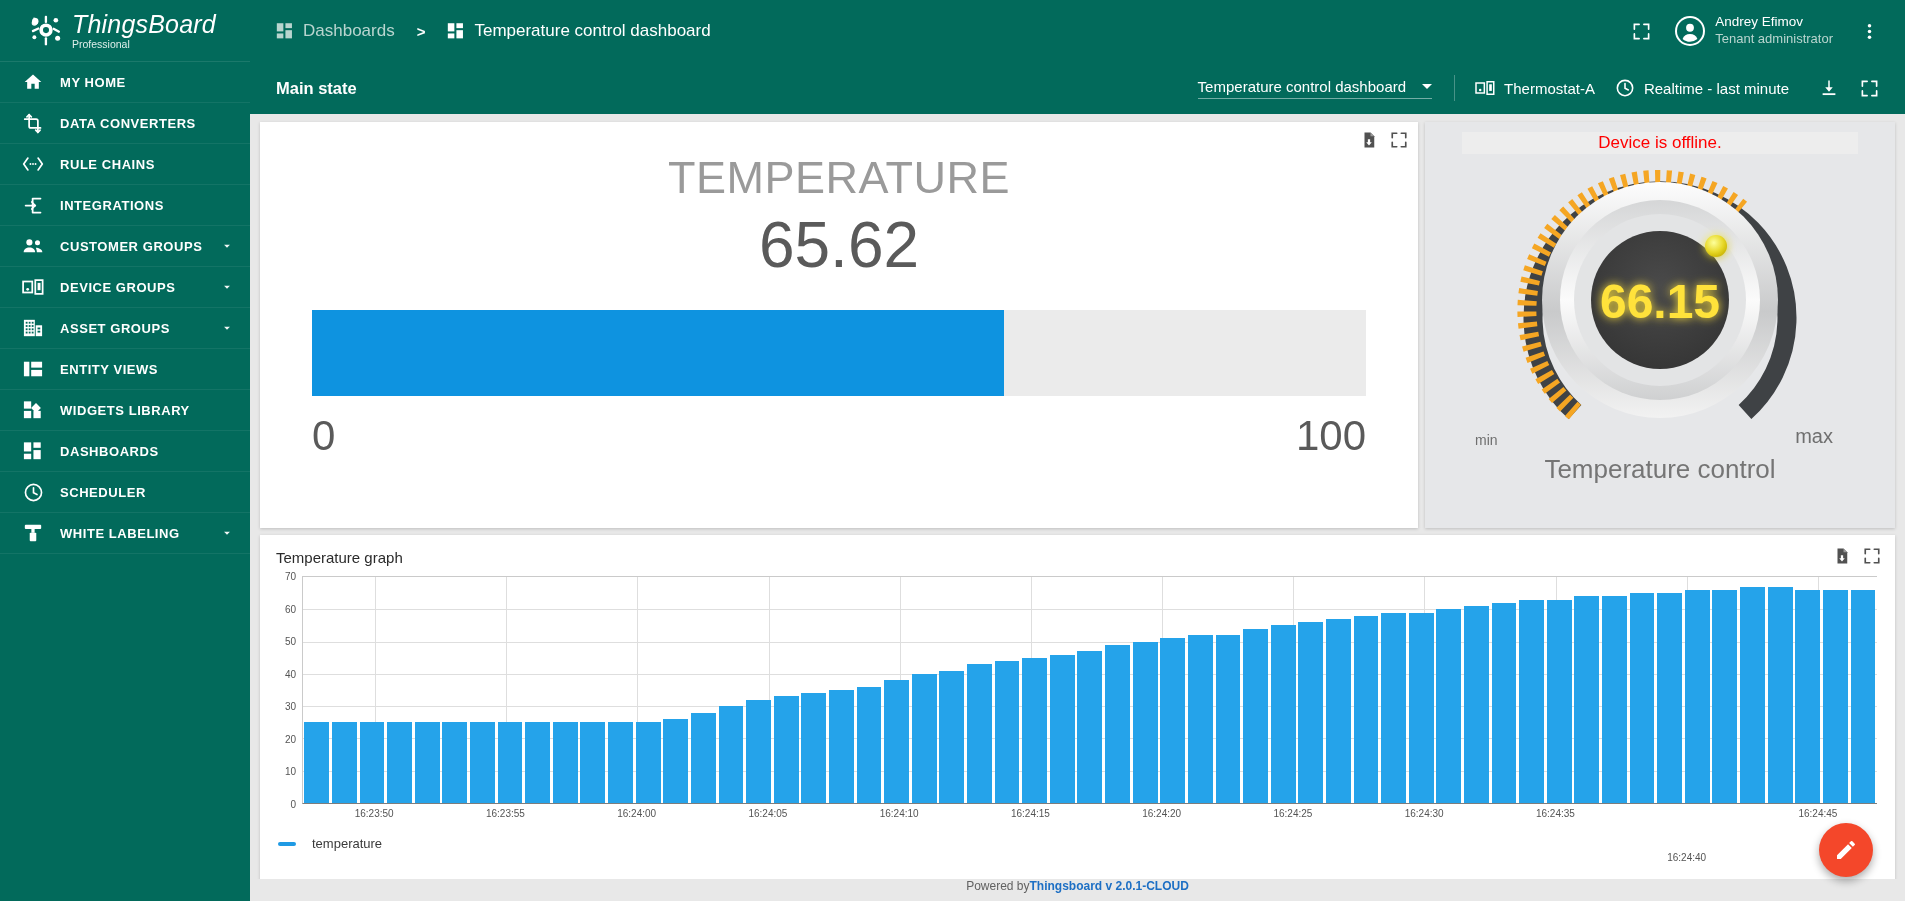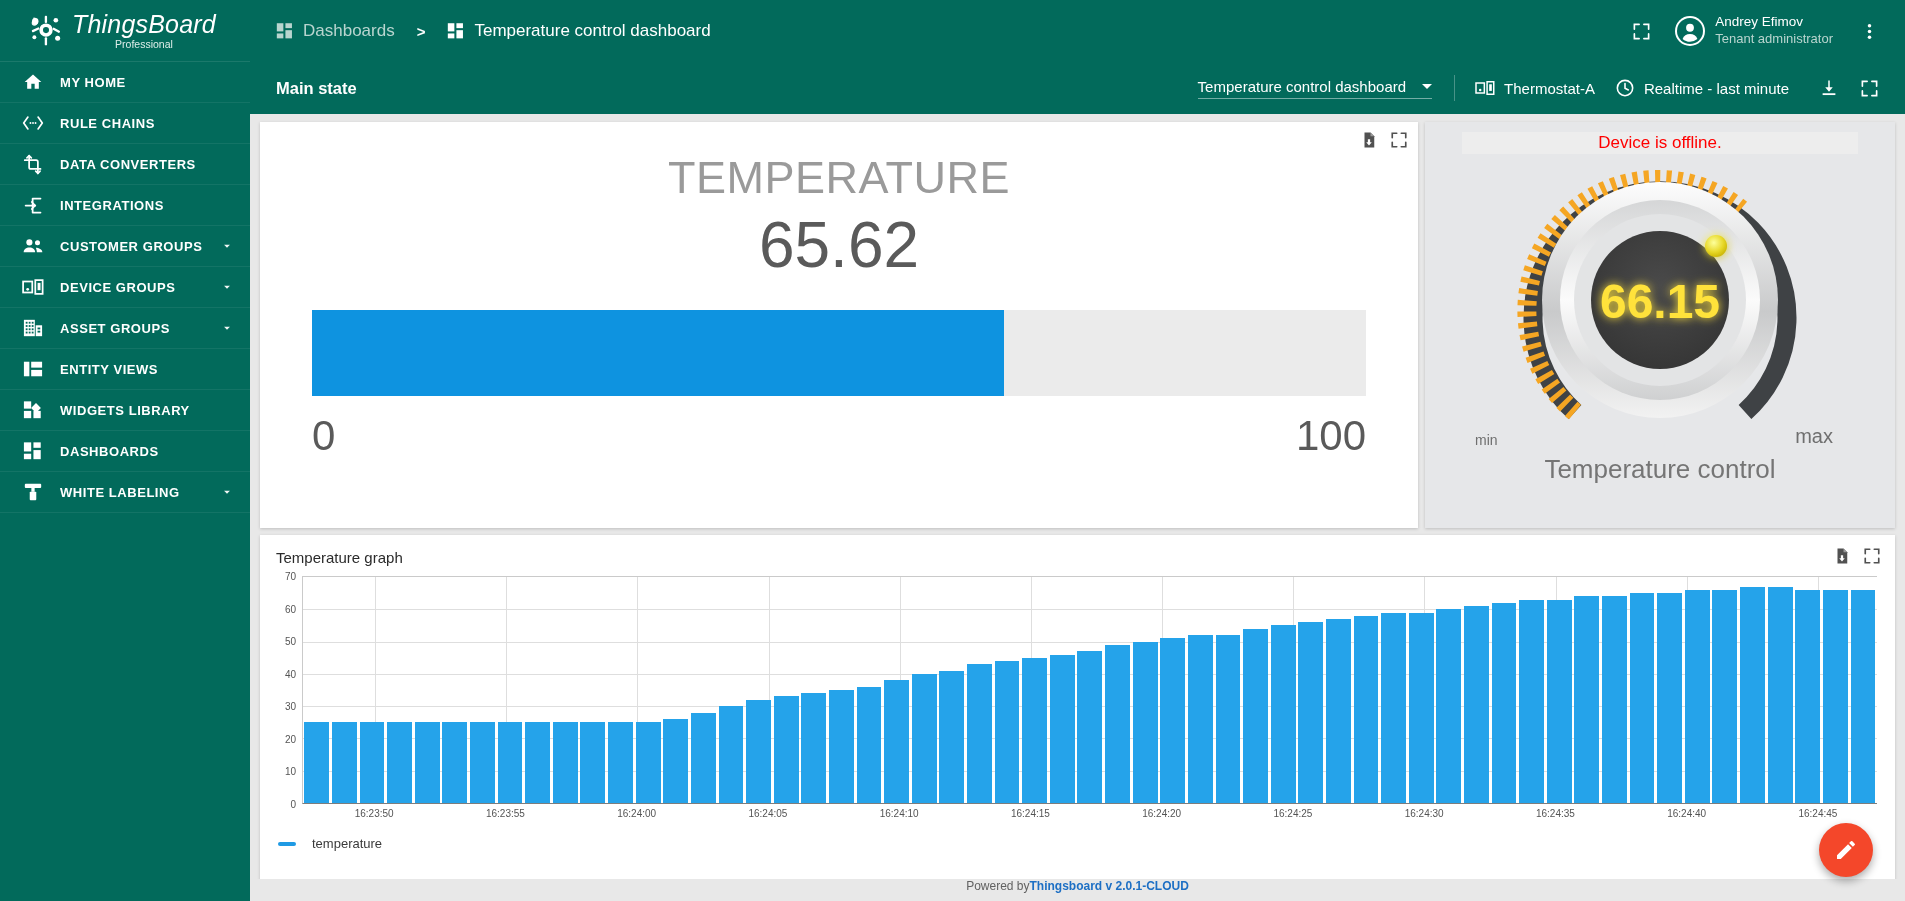--- a/index.html
+++ b/index.html
@@ -21,21 +21,21 @@
   }
   .logo-area {
     height: 62px; min-height: 62px;
     display: flex; align-items: center;
     padding-left: 28px;
     border-bottom: 1px solid rgba(255,255,255,0.10);
   }
   .logo-mark { width: 36px; height: 34px; margin-right: 8px; flex: none; }
   .logo-text { display: flex; flex-direction: column; line-height: 1; }
   .logo-title { font-size: 25px; font-weight: 400; letter-spacing: .2px; font-style: italic; }
-  .logo-sub { font-size: 10.5px; text-align: center; margin-top: 2px; color: #dfeeea; }
+  .logo-sub { font-size: 10.5px; text-align: left; margin-top: 2px; color: #dfeeea; }
 
   .nav { flex: 1; display: flex; flex-direction: column; }
   .nav-item {
     height: 41px; min-height: 41px;
     display: flex; align-items: center;
     padding-left: 22px; padding-right: 16px;
     border-bottom: 1px solid rgba(255,255,255,0.07);
     cursor: pointer; position: relative;
   }
   .nav-ico { width: 22px; height: 22px; margin-right: 16px; flex: none; display: flex; align-items: center; justify-content: center; }
@@ -181,41 +181,41 @@
         <span class="nav-ico">
           <svg width="20" height="20" viewBox="0 0 24 24" fill="#fff">
               <path d="M10 20v-6h4v6h5v-8h3L12 3 2 12h3v8z"></path>
             </svg>
         </span>
         <span class="nav-label">MY HOME</span>
       </div>
 
       <div class="nav-item">
         <span class="nav-ico">
+          <svg width="21" height="21" viewBox="0 0 24 24" fill="none" stroke="#fff" stroke-width="2" stroke-linecap="round">
+            <path d="M7 2v13a2 2 0 0 0 2 2h11"></path>
+              <path d="M2 7h13a2 2 0 0 1 2 2v13"></path>
+            <path d="M4.5 4.5 7 2l2.5 2.5"></path>
+              <path d="M19.5 19.5 17 22l-2.5-2.5"></path>
+          </svg>
+        </span>
+        <span class="nav-label">DATA CONVERTERS</span>
+      </div>
+
+      <div class="nav-item">
+        <span class="nav-ico">
           <svg width="22" height="18" viewBox="0 0 26 18" fill="none" stroke="#fff" stroke-width="2" stroke-linecap="round" stroke-linejoin="round">
             <polyline points="7,2 2,9 7,16"></polyline>
               <polyline points="19,2 24,9 19,16"></polyline>
             <circle cx="10" cy="9" r="1.1" fill="#fff" stroke="none"></circle>
               <circle cx="13" cy="9" r="1.1" fill="#fff" stroke="none"></circle>
               <circle cx="16" cy="9" r="1.1" fill="#fff" stroke="none"></circle>
           </svg>
         </span>
         <span class="nav-label">RULE CHAINS</span>
-      </div>
-
-      <div class="nav-item">
-        <span class="nav-ico">
-          <svg width="21" height="21" viewBox="0 0 24 24" fill="none" stroke="#fff" stroke-width="2" stroke-linecap="round">
-            <path d="M7 2v13a2 2 0 0 0 2 2h11"></path>
-              <path d="M2 7h13a2 2 0 0 1 2 2v13"></path>
-            <path d="M4.5 4.5 7 2l2.5 2.5"></path>
-              <path d="M19.5 19.5 17 22l-2.5-2.5"></path>
-          </svg>
-        </span>
-        <span class="nav-label">DATA CONVERTERS</span>
       </div>
 
       <div class="nav-item">
         <span class="nav-ico">
           <svg width="21" height="21" viewBox="0 0 24 24" fill="none" stroke="#fff" stroke-width="2" stroke-linecap="round" stroke-linejoin="round">
             <path d="M20 4h-9v16h9"></path>
               <path d="M3 12h11"></path>
               <polyline points="10,8 14,12 10,16"></polyline>
           </svg>
         </span>
@@ -309,20 +309,29 @@
           <svg width="20" height="20" viewBox="0 0 22 22" fill="#fff">
             <rect x="1" y="1.5" width="8" height="10"></rect>
               <rect x="1" y="14" width="8" height="6"></rect>
             <rect x="11.5" y="1.5" width="8" height="6"></rect>
               <rect x="11.5" y="10" width="8" height="10"></rect>
           </svg>
         </span>
         <span class="nav-label">DASHBOARDS</span>
       </div>
 
+      <div class="nav-item">
+        <span class="nav-ico">
+          <svg width="21" height="21" viewBox="0 0 24 24" fill="none" stroke="#fff" stroke-width="1.9">
+              <circle cx="12" cy="12" r="9.2"></circle>
+              <polyline points="12,6.6 12,12.3 16,14.4" stroke-linecap="round"></polyline>
+            </svg>
+        </span>
+        <span class="nav-label">SCHEDULER</span>
+      </div>
 
       <div class="nav-item">
         <span class="nav-ico">
           <svg width="20" height="20" viewBox="0 0 22 22" fill="#fff">
             <rect x="2" y="2" width="18" height="4.6" rx="1"></rect>
             <rect x="9.2" y="6.6" width="3.6" height="4.2"></rect>
             <rect x="7.4" y="10.6" width="7.2" height="9.4" rx="1"></rect>
           </svg>
         </span>
         <span class="nav-label">WHITE LABELING</span>
@@ -635,21 +644,21 @@
             <div class="xtick" style="left: 4.58333%;">16:23:50</div>
             <div class="xtick" style="left: 12.9167%;">16:23:55</div>
             <div class="xtick" style="left: 21.25%;">16:24:00</div>
             <div class="xtick" style="left: 29.5833%;">16:24:05</div>
             <div class="xtick" style="left: 37.9167%;">16:24:10</div>
             <div class="xtick" style="left: 46.25%;">16:24:15</div>
             <div class="xtick" style="left: 54.5833%;">16:24:20</div>
             <div class="xtick" style="left: 62.9167%;">16:24:25</div>
             <div class="xtick" style="left: 71.25%;">16:24:30</div>
             <div class="xtick" style="left: 79.5833%;">16:24:35</div>
-            <div class="xtick" style="left: 87.9167%;">16:24:40</div>
+            <div class="xtick" style="left: 87.9167%; margin-top: 44px;">16:24:40</div>
             <div class="xtick" style="left: 96.25%;">16:24:45</div>
           </div>
 
         <div class="legend">
           <span class="legend-dash"></span>
           <span class="legend-label">temperature</span>
         </div>
         <div class="avg-label">avg</div>
       </div>
 

